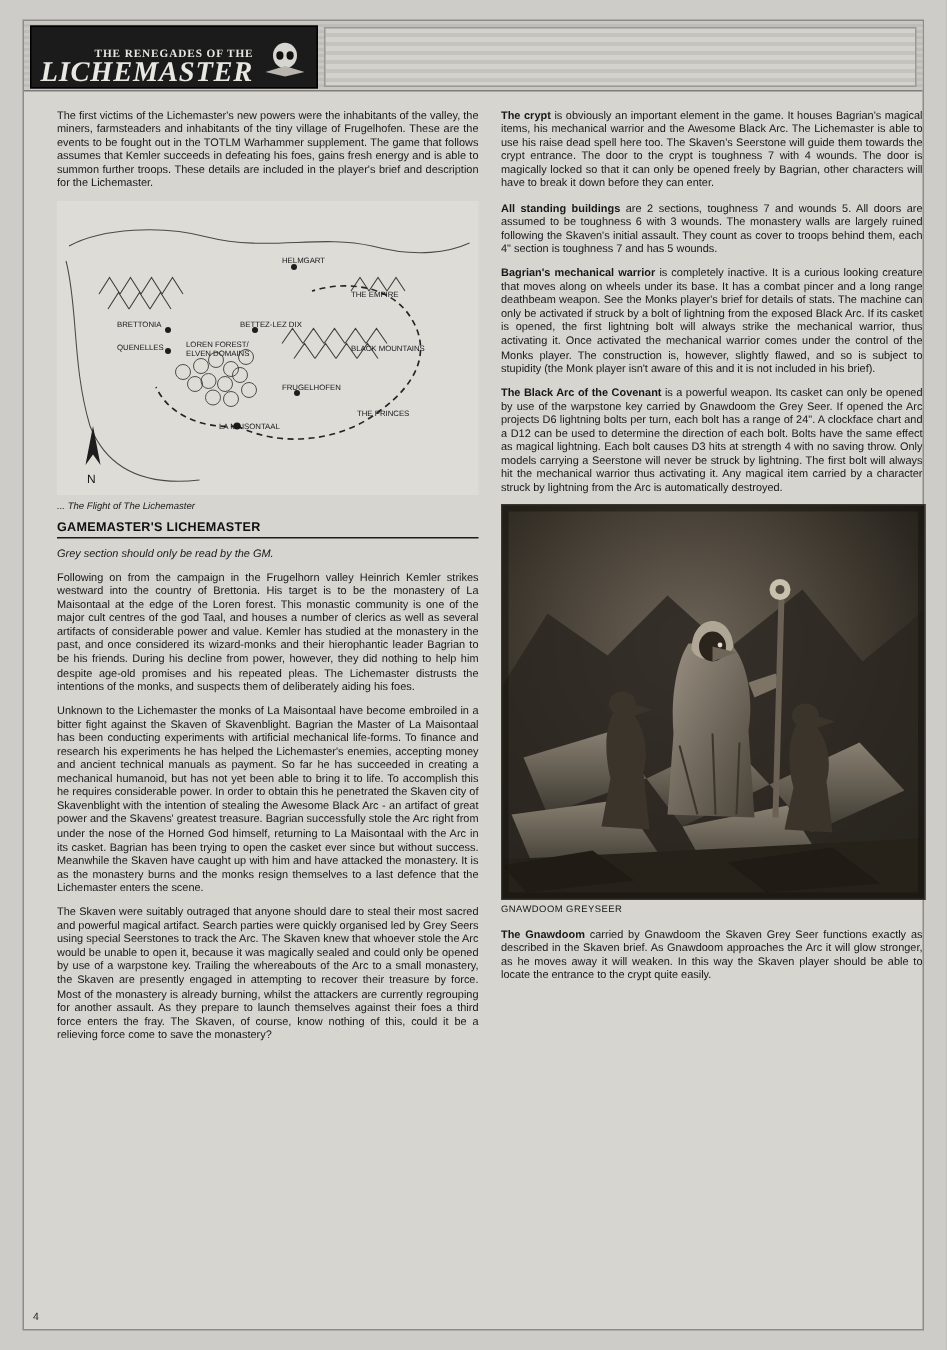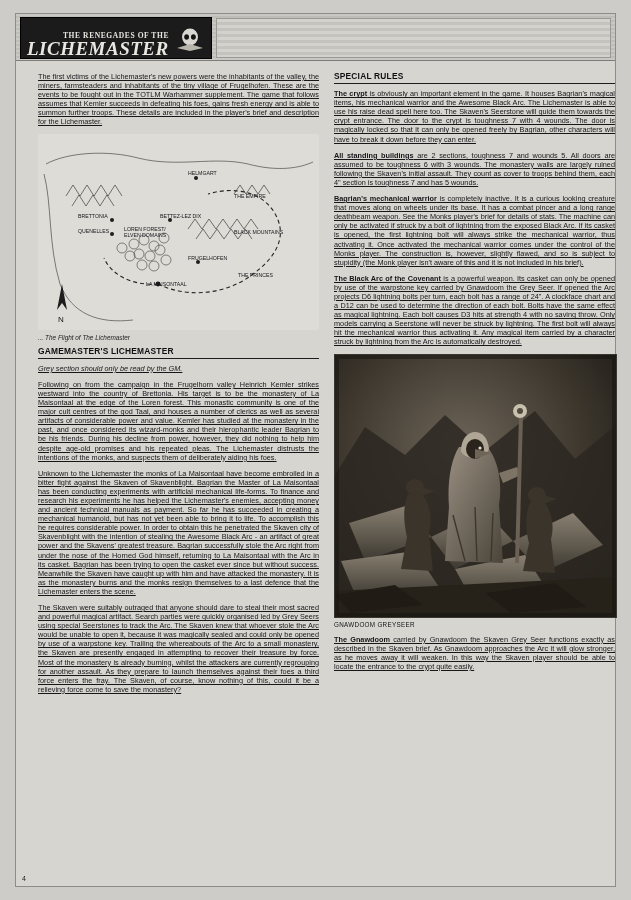--- a/index.html
+++ b/index.html
@@ -46,21 +46,21 @@
     border:1px solid #9a9995;
   }
   
   .col{
     position:absolute;top:58px;width:281px;
     font-size:7.3px;line-height:9.1px;color:#17171a;
     text-align:justify;
   }
   .col.left{left:22px;}
   .col.right{left:318px;}
-  p{margin:0 0 7px 0;text-decoration:underline;}
+  p{margin:0 0 7px 0;}
   .sec-head{
     font-weight:bold;font-size:8.4px;letter-spacing:.2px;margin:2px 0 4px 0;
     color:#101013;
   }
   .sec-head-rule{
     border-bottom:1.5px solid #1c1c1c;margin:0 0 5px 0;padding-bottom:2px;
   }
   .italic{font-style:italic;}
   b{font-weight:bold;}
   
@@ -177,21 +177,20 @@
       <div class="map-cap">... The Flight of The Lichemaster</div>
 
       <div class="sec-head sec-head-rule">GAMEMASTER'S LICHEMASTER</div>
       <p class="italic">Grey section should only be read by the GM.</p>
       <p>Following on from the campaign in the Frugelhorn valley Heinrich Kemler strikes westward into the country of Brettonia. His target is to be the monastery of La Maisontaal at the edge of the Loren forest. This monastic community is one of the major cult centres of the god Taal, and houses a number of clerics as well as several artifacts of considerable power and value. Kemler has studied at the monastery in the past, and once considered its wizard-monks and their hierophantic leader Bagrian to be his friends. During his decline from power, however, they did nothing to help him despite age-old promises and his repeated pleas. The Lichemaster distrusts the intentions of the monks, and suspects them of deliberately aiding his foes.</p>
       <p>Unknown to the Lichemaster the monks of La Maisontaal have become embroiled in a bitter fight against the Skaven of Skavenblight. Bagrian the Master of La Maisontaal has been conducting experiments with artificial mechanical life-forms. To finance and research his experiments he has helped the Lichemaster's enemies, accepting money and ancient technical manuals as payment. So far he has succeeded in creating a mechanical humanoid, but has not yet been able to bring it to life. To accomplish this he requires considerable power. In order to obtain this he penetrated the Skaven city of Skavenblight with the intention of stealing the Awesome Black Arc - an artifact of great power and the Skavens' greatest treasure. Bagrian successfully stole the Arc right from under the nose of the Horned God himself, returning to La Maisontaal with the Arc in its casket. Bagrian has been trying to open the casket ever since but without success. Meanwhile the Skaven have caught up with him and have attacked the monastery. It is as the monastery burns and the monks resign themselves to a last defence that the Lichemaster enters the scene.</p>
       <p>The Skaven were suitably outraged that anyone should dare to steal their most sacred and powerful magical artifact. Search parties were quickly organised led by Grey Seers using special Seerstones to track the Arc. The Skaven knew that whoever stole the Arc would be unable to open it, because it was magically sealed and could only be opened by use of a warpstone key. Trailing the whereabouts of the Arc to a small monastery, the Skaven are presently engaged in attempting to recover their treasure by force. Most of the monastery is already burning, whilst the attackers are currently regrouping for another assault. As they prepare to launch themselves against their foes a third force enters the fray. The Skaven, of course, know nothing of this, could it be a relieving force come to save the monastery?</p>
     </div>
 
     <div class="col right">
-      <div class="sec-head sec-head-rule">SPECIAL RULES</div>
 
       <p><b>The crypt</b><span> is obviously an important element in the game. It houses Bagrian's magical items, his mechanical warrior and the Awesome Black Arc. The Lichemaster is able to use his raise dead spell here too. The Skaven's Seerstone will guide them towards the crypt entrance. The door to the crypt is toughness 7 with 4 wounds. The door is magically locked so that it can only be opened freely by Bagrian, other characters will have to break it down before they can enter.</span></p>
 
       <p><b>All standing buildings</b><span> are 2 sections, toughness 7 and wounds 5. All doors are assumed to be toughness 6 with 3 wounds. The monastery walls are largely ruined following the Skaven's initial assault. They count as cover to troops behind them, each 4" section is toughness 7 and has 5 wounds.</span></p>
 
       <p><b>Bagrian's mechanical warrior</b><span> is completely inactive. It is a curious looking creature that moves along on wheels under its base. It has a combat pincer and a long range deathbeam weapon. See the Monks player's brief for details of stats. The machine can only be activated if struck by a bolt of lightning from the exposed Black Arc. If its casket is opened, the first lightning bolt will always strike the mechanical warrior, thus activating it. Once activated the mechanical warrior comes under the control of the Monks player. The construction is, however, slightly flawed, and so is subject to stupidity (the Monk player isn't aware of this and it is not included in his brief).</span></p>
 
       <p><b>The Black Arc of the Covenant</b><span> is a powerful weapon. Its casket can only be opened by use of the warpstone key carried by Gnawdoom the Grey Seer. If opened the Arc projects D6 lightning bolts per turn, each bolt has a range of 24". A clockface chart and a D12 can be used to determine the direction of each bolt. Bolts have the same effect as magical lightning. Each bolt causes D3 hits at strength 4 with no saving throw. Only models carrying a Seerstone will never be struck by lightning. The first bolt will always hit the mechanical warrior thus activating it. Any magical item carried by a character struck by lightning from the Arc is automatically destroyed.</span></p>
 
       <div class="photo">

